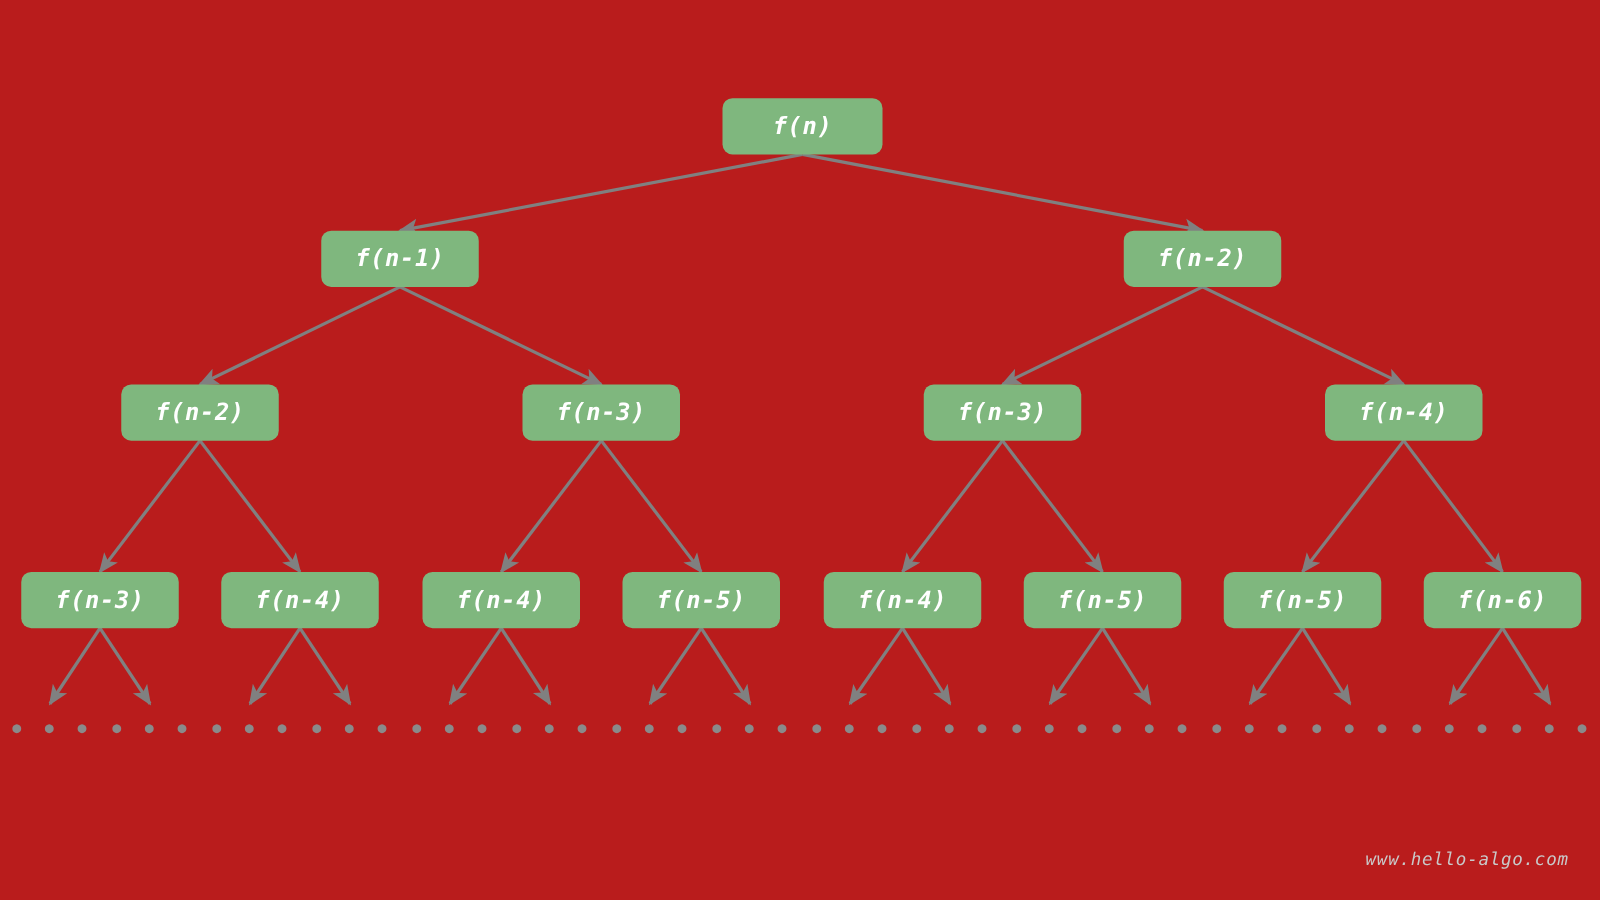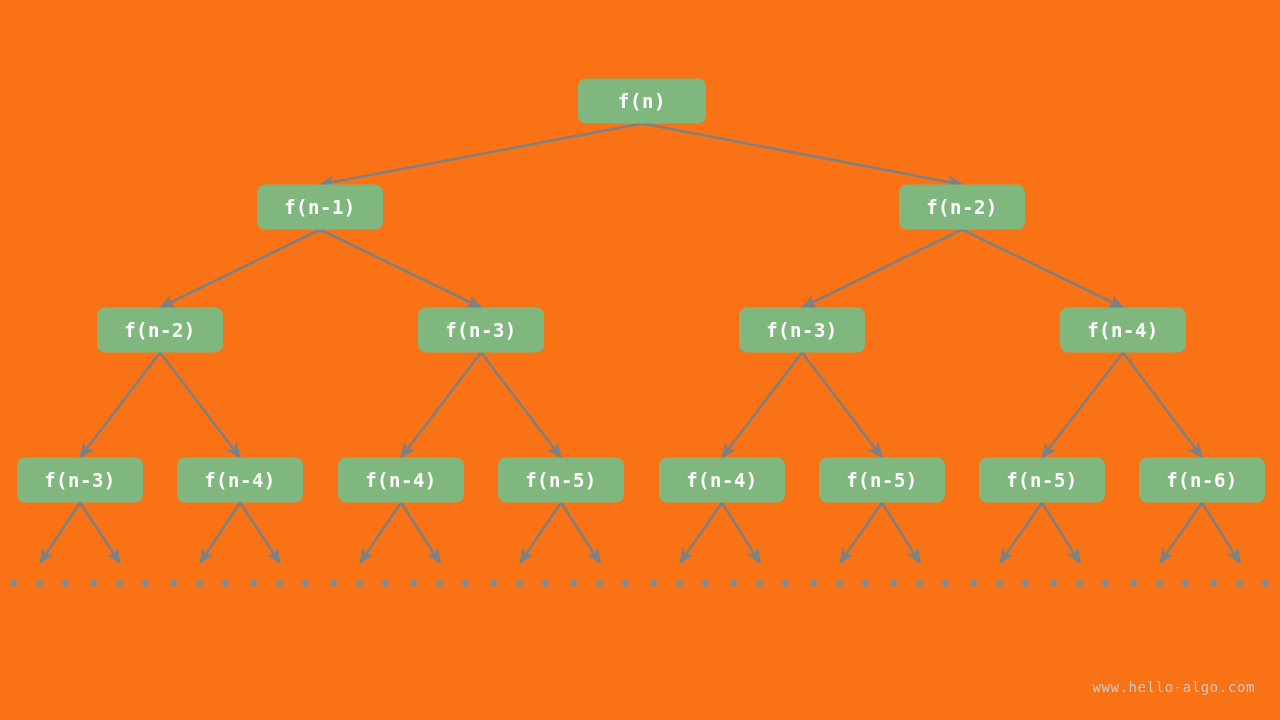--- a/index.html
+++ b/index.html
@@ -10,21 +10,22 @@
   body {
     width: 1280px;
     height: 720px;
     font-family: "DejaVu Sans Mono", monospace;
     overflow: hidden;
   }
   #diagram-root {
     position: relative;
     width: 1280px;
     height: 720px;
-    background: #f97316;
+    background: #b91c1c;
+    font-style: italic;
   }
   svg#tree-svg {
     position: absolute;
     left: 0;
     top: 0;
     width: 1280px;
     height: 720px;
     display: block;
   }
   .node-rect {

